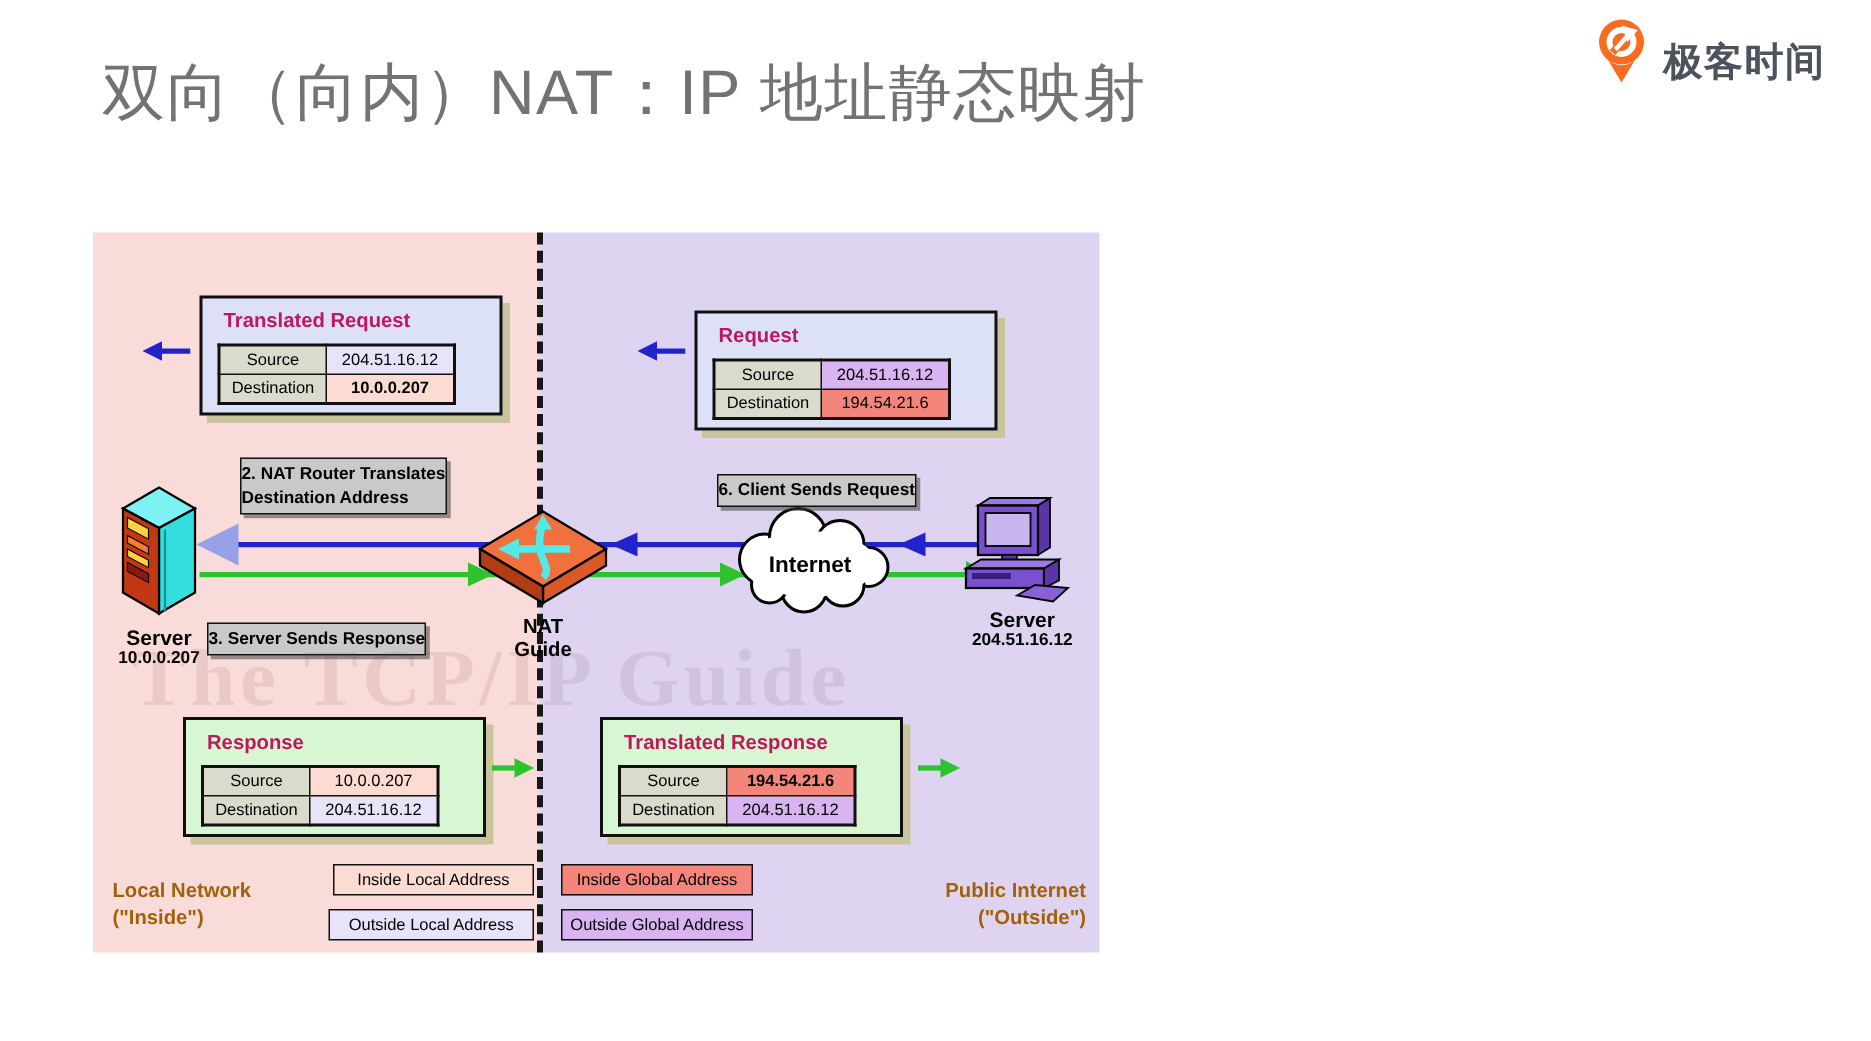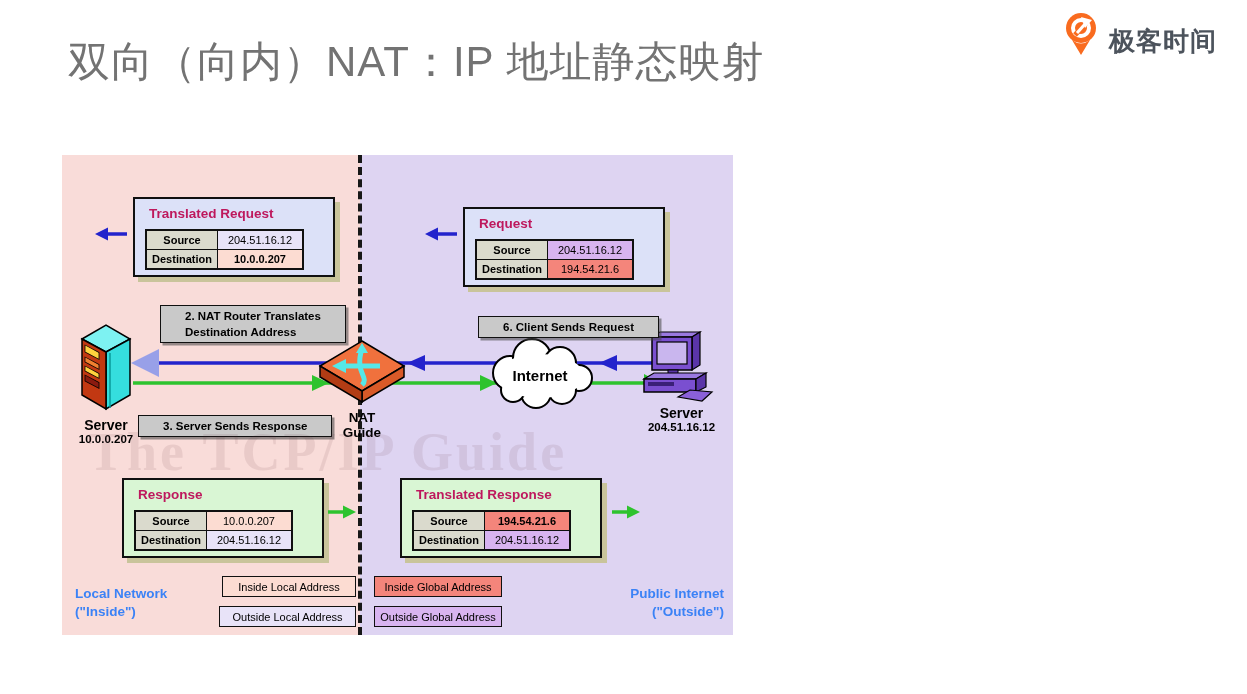--- a/index.html
+++ b/index.html
@@ -28,47 +28,47 @@
   .f-green{fill:var(--c-response-green);}
   
   .pbox{
     position:absolute;width:198px;height:76px;background:var(--c-packet-bg);
     border:2px solid #101010;box-shadow:5px 5px 0 var(--c-shadow-tan);z-index:4;
   }
   .pbox.green{background:var(--c-response-bg);}
   .pbox-title{font-weight:bold;font-size:13.5px;margin:7px 16px 0 14px;color:#be185d;}
   .ptable{position:absolute;left:10px;top:30px;border-collapse:collapse;border:2px solid #101010;}
   .ptable td{border:1px solid #101010;font-size:11px;text-align:center;height:18px;padding:0 2px;color:#000;}
-  .plabel{width:66px;background:#dadacd;font-weight:bold;margin-top:24px;}
+  .plabel{width:66px;background:#dadacd;font-weight:normal;margin-top:24px;}
   .pval{width:80px;font-size:11.5px;}
   .bold{font-weight:bold;}
   .val-inside-local{background:var(--c-inside-local);}
   .val-outside-local{background:var(--c-outside-local);}
   .val-inside-global{background:var(--c-inside-global);}
   .val-outside-global{background:var(--c-outside-global);}
   
   .step-label{
     position:absolute;background:var(--c-label-gray);border:1.5px solid #101010;
     box-shadow:2.5px 2.5px 0 rgba(70,70,70,.55);font-weight:bold;font-size:11.5px;
-    line-height:1.4;padding:2px 24px;color:#000;z-index:4;white-space:nowrap;
+    line-height:1.4;padding:2px 0;color:#000;z-index:4;white-space:nowrap;
   }
   
   .node-label{position:absolute;font-weight:bold;text-align:center;color:#000;z-index:4;}
   .node-label .nm{font-size:14px;}
   .node-label .addr{font-size:11.5px;}
   
   .legend-chip{
     position:absolute;width:132px;height:19px;border:1.5px solid #101010;font-size:11px;
     display:flex;align-items:center;justify-content:center;color:#000;z-index:4;background:#fff;
   }
   .chip-il{background:var(--c-inside-local);}
   .chip-ol{background:var(--c-outside-local);}
   .chip-ig{background:var(--c-inside-global);}
   .chip-og{background:var(--c-outside-global);text-align:center;}
-  .region-label{position:absolute;font-weight:bold;font-size:13.5px;line-height:1.35;color:#3b82f6;z-index:4;}
+  .region-label{position:absolute;font-weight:bold;font-size:13.5px;line-height:1.35;color:#a16207;z-index:4;}
   .mini-arrow{position:absolute;z-index:4;}
   .watermark{
     position:absolute;left:26px;top:266px;width:645px;font-size:54px;font-weight:bold;
     font-family:"Liberation Serif","DejaVu Serif",serif;color:rgba(95,45,55,0.10);
     letter-spacing:3px;z-index:6;pointer-events:none;white-space:nowrap;
   }
   svg text{font-family:"Liberation Sans","DejaVu Sans",sans-serif;}
 </style>
 </head>
 <body>

